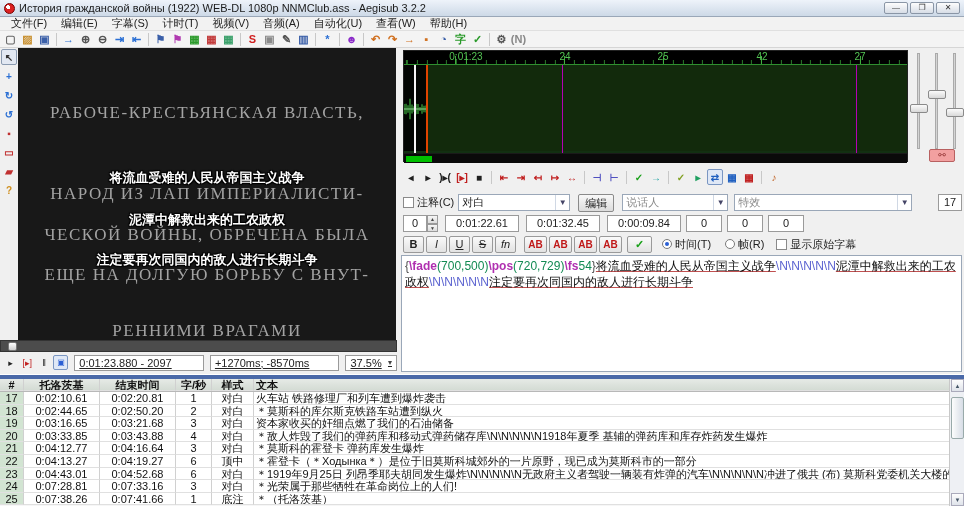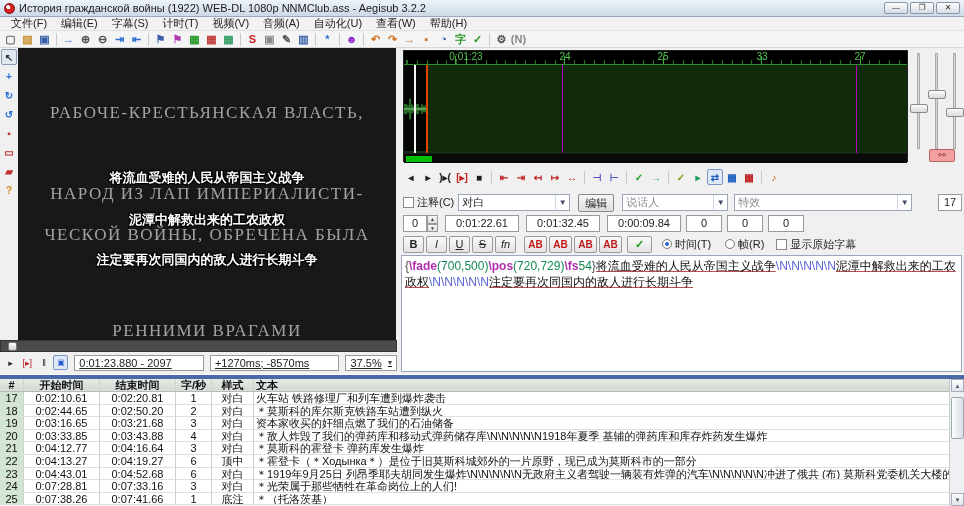--- a/index.html
+++ b/index.html
@@ -196,20 +196,21 @@
     <div class="vt-btn" style="color: rgb(192, 48, 48);">▰</div>
     <div class="vt-btn" style="color: rgb(208, 144, 32);">?</div>
   </div>
 <div id="video-area">
     <div class="vline ru" style="top: 55px;">Рабоче-крестьянская власть,</div>
     <div class="vline zh" style="top: 121px;">将流血受难的人民从帝国主义战争</div>
     <div class="vline ru" style="top: 136px;">народ из лап империалисти-</div>
     <div class="vline zh" style="top: 163px;">泥潭中解救出来的工农政权</div>
     <div class="vline ru" style="top: 177px;">ческой войны, обречена была</div>
     <div class="vline zh" style="top: 203px;">注定要再次同国内的敌人进行长期斗争</div>
+    <div class="vline ru" style="top: 217px;">еще на долгую борьбу с внут-</div>
     <div class="vline ru" style="top: 273px;">ренними врагами</div>
   </div>
 <div id="video-seek">
   <div id="seek-thumb"></div>
 </div>
 <div id="video-controls">
   <div class="vc-btn">▸</div>
   <div class="vc-btn red">[▸]</div>
   <div class="vc-btn">‖</div>
   <div class="vc-btn auto">▣</div>
@@ -222,21 +223,21 @@
 </div>
 
 <div id="audio-panel">
   <div id="wavebox">
     <div id="ruler">
       <div class="tick-minor"></div>
       <div class="tick-major"></div>
     <div class="ruler-label" style="left: 62px;">0:01:23</div>
         <div class="ruler-label" style="left: 161px;">24</div>
         <div class="ruler-label" style="left: 259px;">25</div>
-        <div class="ruler-label" style="left: 358px;">33</div>
+        <div class="ruler-label" style="left: 358px;">42</div>
         <div class="ruler-label" style="left: 456px;">27</div>
       </div>
     <div id="wave-canvas">
       <div id="wave-sel" style="left: 22px; width: 483px;"></div>
       <svg id="wave-svg" width="505" height="88">
           <path d="M0 38.956464334705075L0 49.043535665294925M2 38.664043209876546L2 49.335956790123454M4 40.252280521262L4 47.747719478738M6 33.789270404663924L6 54.210729595336076M8 39.37668038408779L8 48.62331961591221M10 41.21388888888889L10 46.78611111111111M12 38.709533607681756L12 49.290466392318244M14 38.92534293552812L14 49.07465706447188M16 41.96008230452675L16 46.03991769547325M18 39.17177640603566L18 48.82822359396434M20 40.73326474622771L20 47.26673525377229M22 40.52109053497942L22 47.47890946502058M24 42.337722908093276L24 45.662277091906724M26 39.467112482853224L26 48.532887517146776M28 39.56358024691358L28 48.43641975308642M30 38.87403978052126L30 49.12596021947874M32 41.79355281207133L32 46.20644718792867M34 41.754218106995886L34 46.245781893004114M36 39.447393689986285L36 48.552606310013715M38 42.379252400548694L38 45.620747599451306M40 41.75967078189301L40 46.24032921810699M42 38.72445130315501L42 49.27554869684499M44 39.890877914951986L44 48.109122085048014M46 42.2466049382716L46 45.7533950617284M48 39.3718792866941L48 48.6281207133059M50 40.99509602194787L50 47.00490397805213M52 41.88168724279836L52 46.11831275720164M54 40.05634430727023L54 47.94365569272977M56 40.35857338820302L56 47.64142661179698M58 39.33158436213992L58 48.66841563786008M60 39.444513031550066L60 48.555486968449934M62 40.64797668038409L62 47.35202331961591M64 41.262962962962966L64 46.737037037037034M66 40.20305212620028L66 47.79694787379972M68 40.1755744170096L68 47.8244255829904M70 40.651526063100135L70 47.348473936899865M72 41.396141975308645L72 46.603858024691355M74 42.24363854595336L74 45.75636145404664M76 40.92241083676269L76 47.07758916323731M78 40.197890946502056L78 47.802109053497944M80 42.09477023319616L80 45.90522976680384M82 39.4525548696845L82 48.5474451303155M84 40.814454732510285L84 47.185545267489715M86 40.64960562414266L86 47.35039437585734M88 37.586749828532234L88 50.413250171467766M90 41.31721536351166L90 46.68278463648834M92 39.47541152263375L92 48.52458847736625M94 41.88463648834019L94 46.11536351165981M96 39.162174211248285L96 48.837825788751715M98 40.29567901234568L98 47.70432098765432M100 38.86539780521262L100 49.13460219478738M102 40.5997256515775L102 47.4002743484225M104 40.26409465020576L104 47.73590534979424M106 39.883196159122086L106 48.116803840877914M108 40.29653635116598L108 47.70346364883402M110 42.047325102880656L110 45.952674897119344M112 39.60469821673525L112 48.39530178326475M114 40.91927297668038L114 47.08072702331962M116 40.31203703703704L116 47.68796296296296M118 40.69657064471879L118 47.30342935528121M120 41.13460219478738L120 46.86539780521262M122 41.72489711934156L122 46.27510288065844M124 41.82548010973937L124 46.17451989026063M126 36.12747770919067L126 51.87252229080933M128 41.02704046639232L128 46.97295953360768M130 39.08029835390946L130 48.91970164609054M132 42.421622085048014L132 45.578377914951986M134 39.89051783264746L134 48.10948216735254M136 40.03019547325103L136 47.96980452674897M138 41.30979080932784L138 46.69020919067216M140 39.67992112482853L140 48.32007887517147M142 41.46157407407407L142 46.53842592592593M144 41.568329903978054L144 46.431670096021946M146 39.0619170096022L146 48.9380829903978M148 42.04110082304527L148 45.95889917695473M150 41.863906035665295L150 46.136093964334705M152 40.703172153635116L152 47.296827846364884M154 40.43544238683128L154 47.56455761316872M156 40.86318587105624L156 47.13681412894376M158 39.270353223593965L158 48.729646776406035M160 39.311265432098764L160 48.688734567901236M162 41.232836076817556L162 46.767163923182444M164 41.4301268861454L164 46.5698731138546M166 41.335236625514405L166 46.664763374485595M168 40.175132887517144L168 47.824867112482856M170 40.19008916323731L170 47.80991083676269M172 40.73923182441701L172 47.26076817558299M174 40.10730452674897L174 47.89269547325103M176 41.65233196159122L176 46.34766803840878M178 39.5471536351166L178 48.4528463648834M180 39.66831275720165L180 48.33168724279835M182 41.81827846364884L182 46.18172153635116M184 39.281001371742114L184 48.718998628257886M186 39.7108024691358L186 48.2891975308642M188 30.59633916323731L188 57.40366083676269M190 40.969975994513035L190 47.030024005486965M192 39.45121742112483L192 48.54878257887517M194 40.01064814814815L194 47.98935185185185M196 41.56184842249657L196 46.43815157750343M198 39.166546639231825L198 48.833453360768175M200 40.923508230452676L200 47.076491769547324M202 42.190757887517144L202 45.809242112482856M204 41.14113511659808L204 46.85886488340192M206 39.65118312757202L206 48.34881687242798M208 41.52337105624143L208 46.47662894375857M210 40.041649519890264L210 47.958350480109736M212 38.86033950617284L212 49.13966049382716M214 42.226354595336076L214 45.773645404663924M216 38.53475651577504L216 49.46524348422496M218 33.26698816872428L218 54.73301183127572M220 39.410185185185185L220 48.589814814814815M222 38.68360768175583L222 49.31639231824417M224 37.070713305898494L224 50.929286694101506M226 40.965414951989025L226 47.034585048010975M228 34.67280092592593L228 53.32719907407407M230 37.96059670781893L230 50.03940329218107M232 41.84511316872428L232 46.15488683127572M234 40.07532578875171L234 47.92467421124829M236 41.76644375857339L236 46.23355624142661M238 39.46167695473251L238 48.53832304526749M240 39.63016117969822L240 48.36983882030178M242 42.22251371742112L242 45.77748628257888M244 41.55972222222222L244 46.44027777777778M246 40.55536694101509L246 47.44463305898491M248 42.27117626886145L248 45.72882373113855M250 38.80591563786008L250 49.19408436213992M252 41.517609739369L252 46.482390260631M254 40.57909807956104L254 47.42090192043896M256 41.86692386831276L256 46.13307613168724M258 41.183556241426615L258 46.816443758573385M260 39.812945816186556L260 48.187054183813444M262 41.40941358024691L262 46.59058641975309M264 42.2198731138546L264 45.7801268861454M266 38.639386145404664L266 49.360613854595336M268 40.10005144032922L268 47.89994855967078M270 39.293227023319616L270 48.706772976680384M272 39.72508573388203L272 48.27491426611797M274 40.60550411522634L274 47.39449588477366M276 39.07028463648834L276 48.92971536351166M278 39.694697359396436L278 48.305302640603564M280 40.42307956104253L280 47.57692043895747M282 42.09979423868313L282 45.90020576131687M284 39.13864883401921L284 48.86135116598079M286 40.823593964334705L286 47.176406035665295M288 38.80895061728395L288 49.19104938271605M290 41.34163237311385L290 46.65836762688615M292 40.81670096021948L292 47.18329903978052M294 38.666255144032924L294 49.333744855967076M296 39.581652949245544L296 48.418347050754456M298 39.06906721536351L298 48.93093278463649M300 40.33837448559671L300 47.66162551440329M302 40.52537722908093L302 47.47462277091907M304 42.24735939643347L304 45.75264060356653M306 42.491975308641976L306 45.508024691358024M308 38.83947187928669L308 49.16052812071331M310 41.018244170096025L310 46.981755829903975M312 39.79372427983539L312 48.20627572016461M314 41.19060356652949L314 46.80939643347051M316 42.04838820301783L316 45.95161179698217M318 38.91028806584362L318 49.08971193415638M320 42.245438957476L320 45.754561042524M322 40.00445816186557L322 47.99554183813443M324 38.50833333333333L324 49.49166666666667M326 40.670644718792865L326 47.329355281207135M328 41.5531207133059L328 46.4468792866941M330 41.254526748971195L330 46.745473251028805M332 39.13288751714678L332 48.86711248285322M334 41.361042524005484L334 46.638957475994516M336 41.815534979423866L336 46.184465020576134M338 40.29883401920439L338 47.70116598079561M340 42.094890260631004L340 45.905109739368996M342 38.858024691358025L342 49.141975308641975M344 38.835150891632374L344 49.164849108367626M346 42.421330589849106L346 45.578669410150894M348 39.04866255144033L348 48.95133744855967M350 41.40850480109739L350 46.59149519890261M352 41.007030178326474L352 46.992969821673526M354 41.05411522633745L354 46.94588477366255M356 38.685562414266116L356 49.314437585733884M358 40.518655692729766L358 47.481344307270234M360 39.54104938271605L360 48.45895061728395M362 41.33299039780521L362 46.66700960219479M364 39.62287379972565L364 48.37712620027435M366 41.1761316872428L366 46.8238683127572M368 40.017455418381346L368 47.982544581618654M370 40.98635116598079L370 47.01364883401921M372 40.626028806584365L372 47.373971193415635M374 41.40562414266118L374 46.59437585733882M376 39.27575445816186L376 48.72424554183814M378 40.55740740740741L378 47.44259259259259M380 40.164163237311385L380 47.835836762688615M382 41.15775034293553L382 46.84224965706447M384 39.6369341563786L384 48.3630658436214M386 38.959739368998626L386 49.040260631001374M388 41.29900548696845L388 46.70099451303155M390 40.53127572016461L390 47.46872427983539M392 40.15793895747599L392 47.84206104252401M394 41.05588134430727L394 46.94411865569273M396 39.08033264746228L396 48.91966735253772M398 41.108899176954736L398 46.891100823045264M400 37.192622599451305L400 50.807377400548695M402 42.23535665294924L402 45.76464334705076M404 41.94499314128944L404 46.05500685871056M406 40.769855967078186L406 47.230144032921814M408 38.248139574759946L408 49.751860425240054M410 41.498165294924554L410 46.501834705075446M412 40.89298696844993L412 47.10701303155007M414 38.51414609053498L414 49.48585390946502M416 42.16411179698217L416 45.83588820301783M418 41.126834705075446L418 46.873165294924554M420 39.05663580246914L420 48.94336419753086M422 40.20042866941015L422 47.79957133058985M424 40.953275034293554L424 47.046724965706446M426 38.74727366255144L426 49.25272633744856M428 42.27378257887517L428 45.72621742112483M430 39.03897462277092L430 48.96102537722908M432 40.25272633744856L432 47.74727366255144M434 39.05084019204389L434 48.94915980795611M436 42.050600137174214L436 45.949399862825786M438 42.23966049382716L438 45.76033950617284M440 37.04660922496571L440 50.95339077503429M442 39.61920438957476L442 48.38079561042524M444 41.637482853223595L444 46.362517146776405M446 39.95617283950617L446 48.04382716049383M448 30.116015089163238L448 57.88398491083676M450 40.27090192043896L450 47.72909807956104M452 39.30769890260631L452 48.69230109739369M454 41.756018518518516L454 46.243981481481484M456 38.52944101508916L456 49.47055898491084M458 40.68969478737997L458 47.31030521262003M460 40.335545267489714L460 47.664454732510286M462 40.8250171467764L462 47.1749828532236M464 40.330949931412896L464 47.669050068587104M466 40.72988683127572L466 47.27011316872428M468 41.824296982167354L468 46.175703017832646M470 40.898131001371745L470 47.101868998628255M472 41.60570987654321L472 46.39429012345679M474 40.19394718792867L474 47.80605281207133M476 41.05790466392318L476 46.94209533607682M478 41.62968106995885L478 46.37031893004115M480 38.60063443072703L480 49.39936556927297M482 39.47693758573388L482 48.52306241426612M484 39.4684670781893L484 48.5315329218107M486 39.71102537722908L486 48.28897462277092M488 38.821896433470506L488 49.178103566529494M490 41.78873456790124L490 46.21126543209876M492 42.19178669410151L492 45.80821330589849M494 41.75944787379973L494 46.24055212620027M496 39.25715020576132L496 48.74284979423868M498 40.70958504801097L498 47.29041495198903M500 38.956258573388205L500 49.043741426611795M502 38.54038065843621L502 49.45961934156379M504 41.931087105624144L504 46.068912894375856" stroke="#3fae3f" stroke-width="1.2"></path>
           <rect x="0" y="43.5" width="505" height="1" fill="#8fd48f"></rect>
         </svg>
       <div id="wave-bottom"></div>
     <div class="marker video" style="left: 10px;"></div><div class="marker selstart" style="left: 22px;"></div><div class="marker keyframe" style="left: 158px;"></div><div class="marker keyframe" style="left: 452px;"></div></div>
@@ -342,21 +343,21 @@
     <div class="lbl">显示原始字幕</div>
   </div>
   <div id="edit-text"><span class="seg-brace">{</span><span class="seg-tag">\fade</span><span class="seg-param">(700,500)</span><span class="seg-tag">\pos</span><span class="seg-param">(720,729)</span><span class="seg-tag">\fs</span><span class="seg-param">54</span><span class="seg-brace">}</span><span class="seg-text">将流血受难的人民从帝国主义战争</span><span class="seg-break">\N\N\N\N\N</span><span class="seg-text">泥潭中解救出来的工农政权</span><span class="seg-break">\N\N\N\N\N</span><span class="seg-text">注定要再次同国内的敌人进行长期斗争</span></div>
 </div>
 
 <div id="blue-strip"></div>
 
 <div id="grid">
   <div id="grid-header">
       <div class="gcell c0">#</div>
-      <div class="gcell c1">开始时间</div>
+      <div class="gcell c1">托洛茨基</div>
       <div class="gcell c2">结束时间</div>
       <div class="gcell c3">字/秒</div>
       <div class="gcell c4">样式</div>
       <div class="gcell c5">文本</div>
     </div>
   <div id="grid-body">
       <div class="grow">
         <div class="gcell c0">17</div>
         <div class="gcell c1">0:02:10.61</div>
         <div class="gcell c2">0:02:20.81</div>

